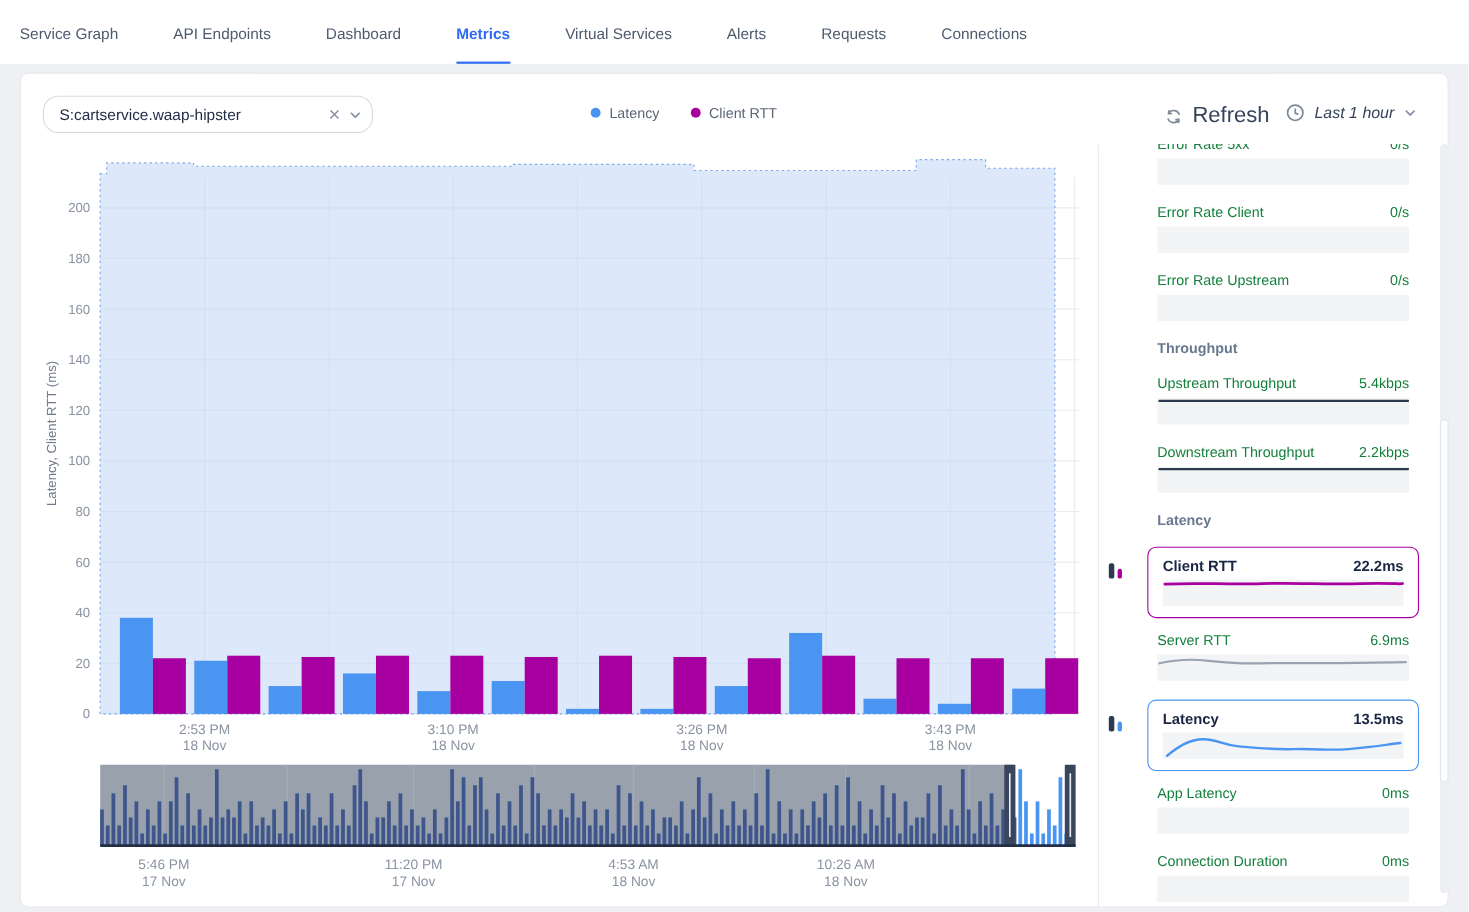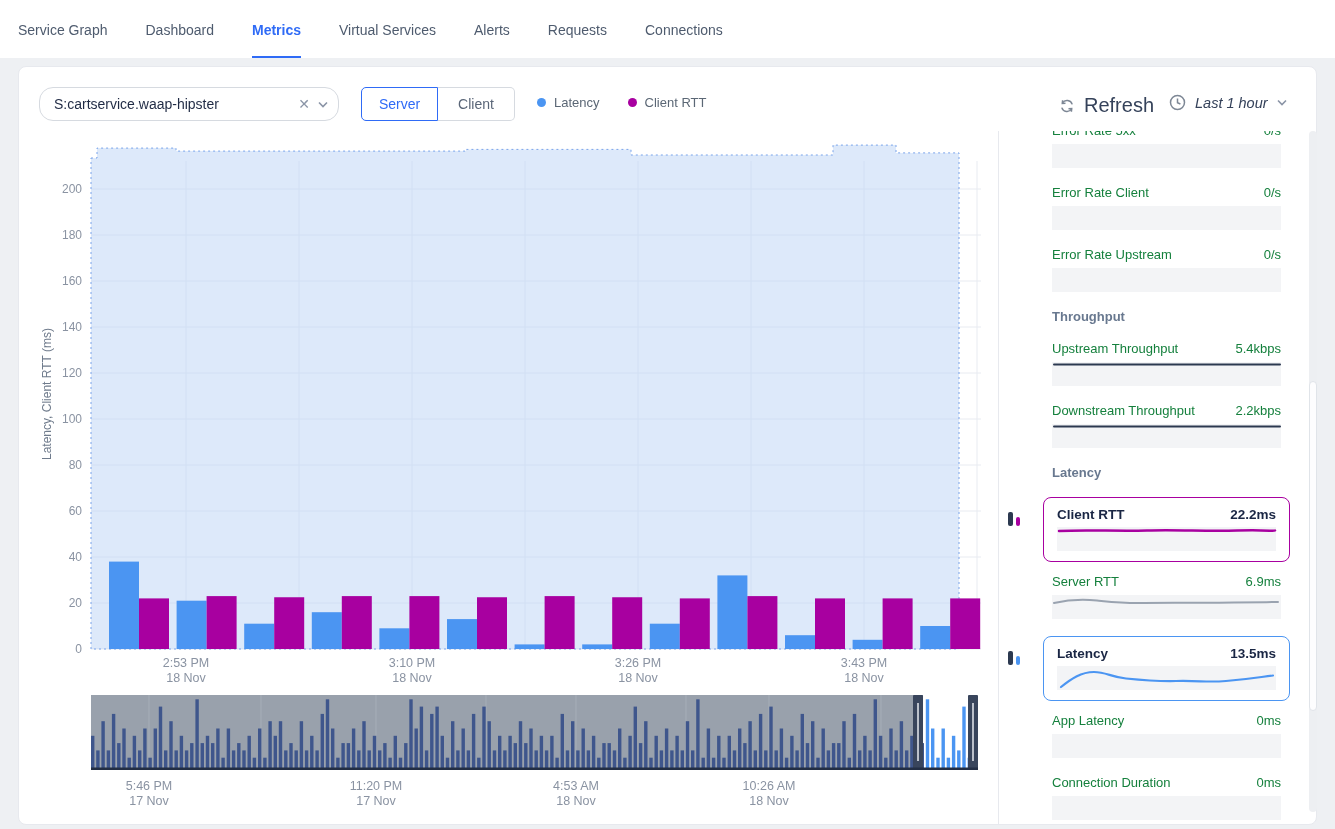--- a/index.html
+++ b/index.html
@@ -1,20 +1,20 @@
 <!DOCTYPE html>
 <html><head>
 <meta charset="utf-8">
 <style>
   * { box-sizing: border-box; margin: 0; padding: 0; }
   html,body { width:1335px; height:829px; overflow:hidden; }
   body { background:#eef0f3; font-family:"Liberation Sans", sans-serif; color:#243150; position:relative; }
 
   
-  .topnav { background:#ffffff; height:58px; display:flex; align-items:stretch; padding-left:18px; gap:38px; }
+  .topnav { background:#ffffff; height:58px; display:flex; align-items:stretch; padding-left:18px; gap:50px; }
   .nav-item { font-size:14px; color:#4e5b6e; display:flex; align-items:center; padding:4px 0 0 0; border-bottom:2.5px solid transparent; cursor:pointer; }
   .nav-item.active { color:#2f6bf6; font-weight:bold; border-bottom-color:#2f6bf6;text-align:right; }
 
   
   .card { position:absolute; left:18px; top:66px; width:1299px; height:759px; background:#fff; border:1px solid #e7e9ee; border-radius:8px; }
 
   
   .select-box { position:absolute; left:20px; top:20px; width:300px; height:34px; border:1px solid #d6dae0; border-radius:14px; display:flex; align-items:center; padding:0 10px 0 14px; font-size:14px; color:#1f2a44; cursor:pointer; background:#fff; }
   .select-value { flex:1; white-space:nowrap; overflow:hidden; }
   .select-clear { color:#8a94a6; font-size:14px; padding:0 8px; }
@@ -49,42 +49,39 @@
   .toggle-icon { position:absolute; left:-36px; top:10px; width:20px; height:18px; display:flex; align-items:flex-end; gap:3px; cursor:pointer; }
   .toggle-icon span { display:inline-block; width:4.5px; border-radius:2px; }
   .scroll-track { position:absolute; left:1290px; top:64px; width:8px; height:681px; background:#edeff2; border-radius:4px; }
   .scroll-thumb { position:absolute; left:0; top:250px; width:8px; height:330px; background:#fdfdfe; border:1px solid #e0e4e9; border-radius:4px; cursor:pointer; }
 </style>
 </head>
 <body>
 
 <nav class="topnav" id="topnav">
     <div class="nav-item">Service Graph</div>
+    <div class="nav-item">API Endpoints</div>
     <div class="nav-item">Dashboard</div>
     <div class="nav-item active">Metrics</div>
     <div class="nav-item">Virtual Services</div>
     <div class="nav-item">Alerts</div>
     <div class="nav-item">Requests</div>
     <div class="nav-item">Connections</div>
   </nav>
 
 <div class="card">
 
   <div class="select-box">
     <span class="select-value">S:cartservice.waap-hipster</span>
     <span class="select-clear">✕</span>
     <svg class="chev" viewBox="0 0 10 7">
         <path d="M1 1.5 L5 5.5 L9 1.5" fill="none" stroke="#8a94a6" stroke-width="1.6"></path>
       </svg>
   </div>
 
-  <div class="btn-group">
-    <button class="mode-btn active">Server</button>
-    <button class="mode-btn">Client</button>
-  </div>
 
   <div class="legend" id="legend">
       <div class="legend-item">
         <span class="legend-dot" style="background: rgb(75, 149, 242);"></span>
         <span>Latency</span>
       </div>
       <div class="legend-item">
         <span class="legend-dot" style="background: rgb(168, 0, 160);"></span>
         <span>Client RTT</span>
       </div>

